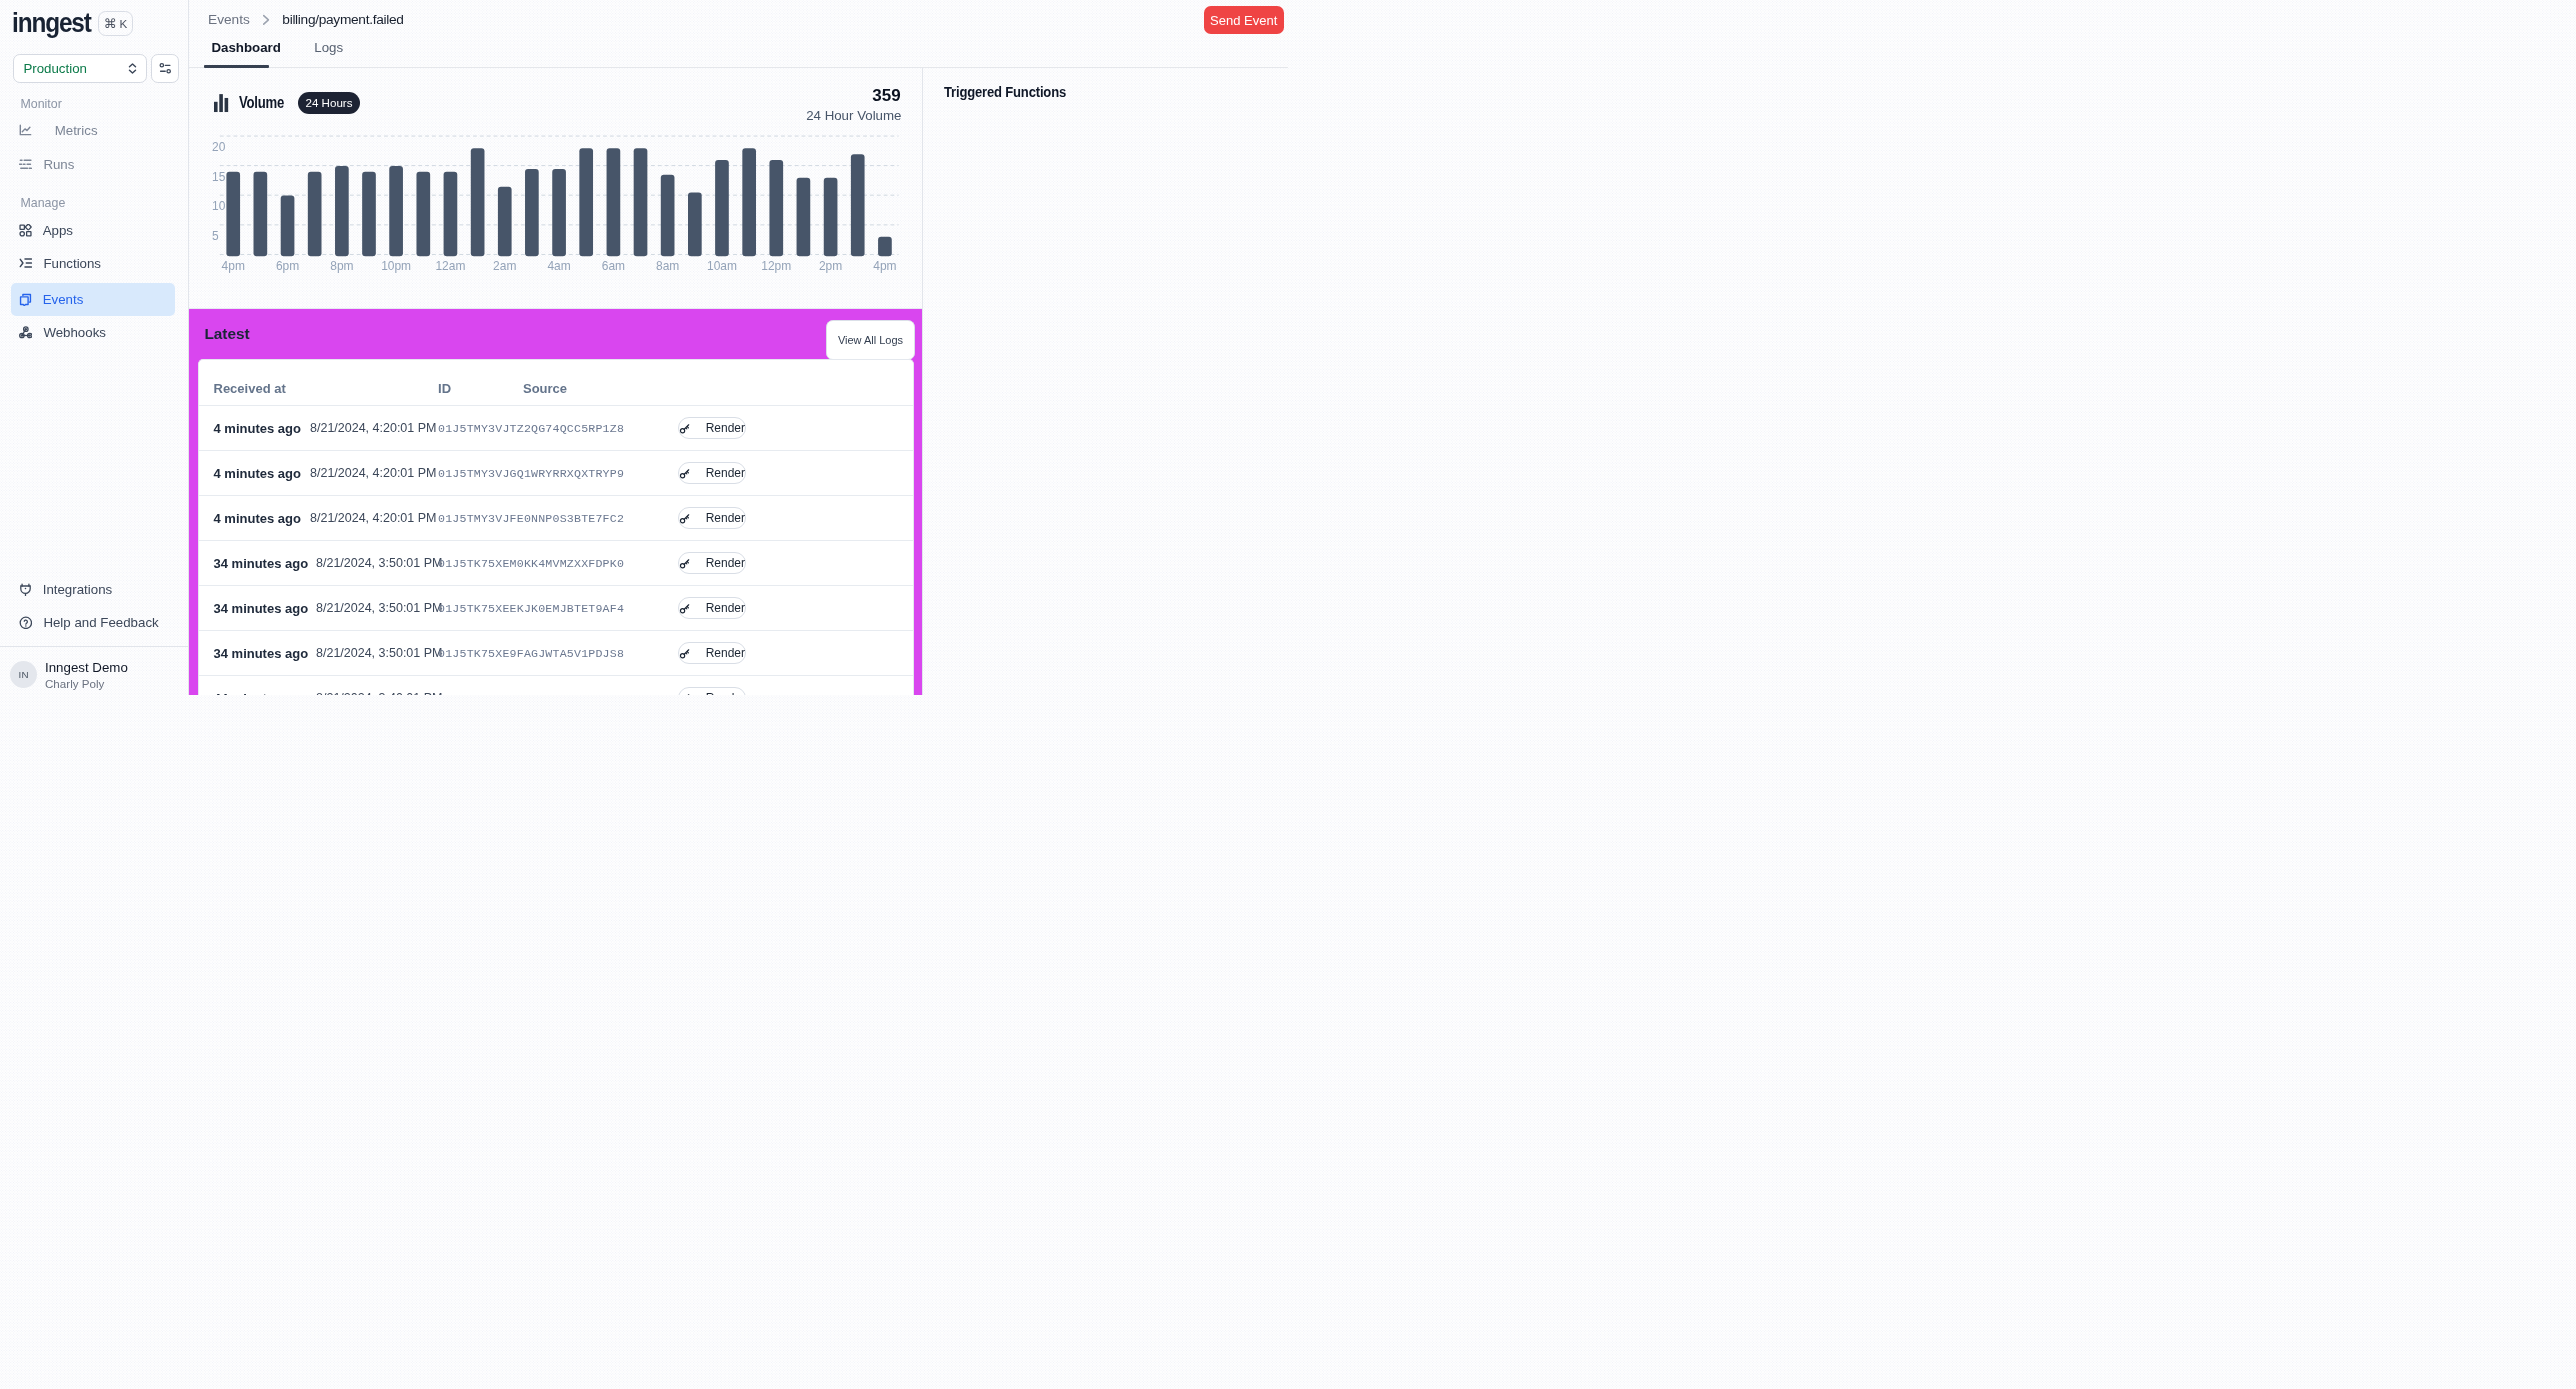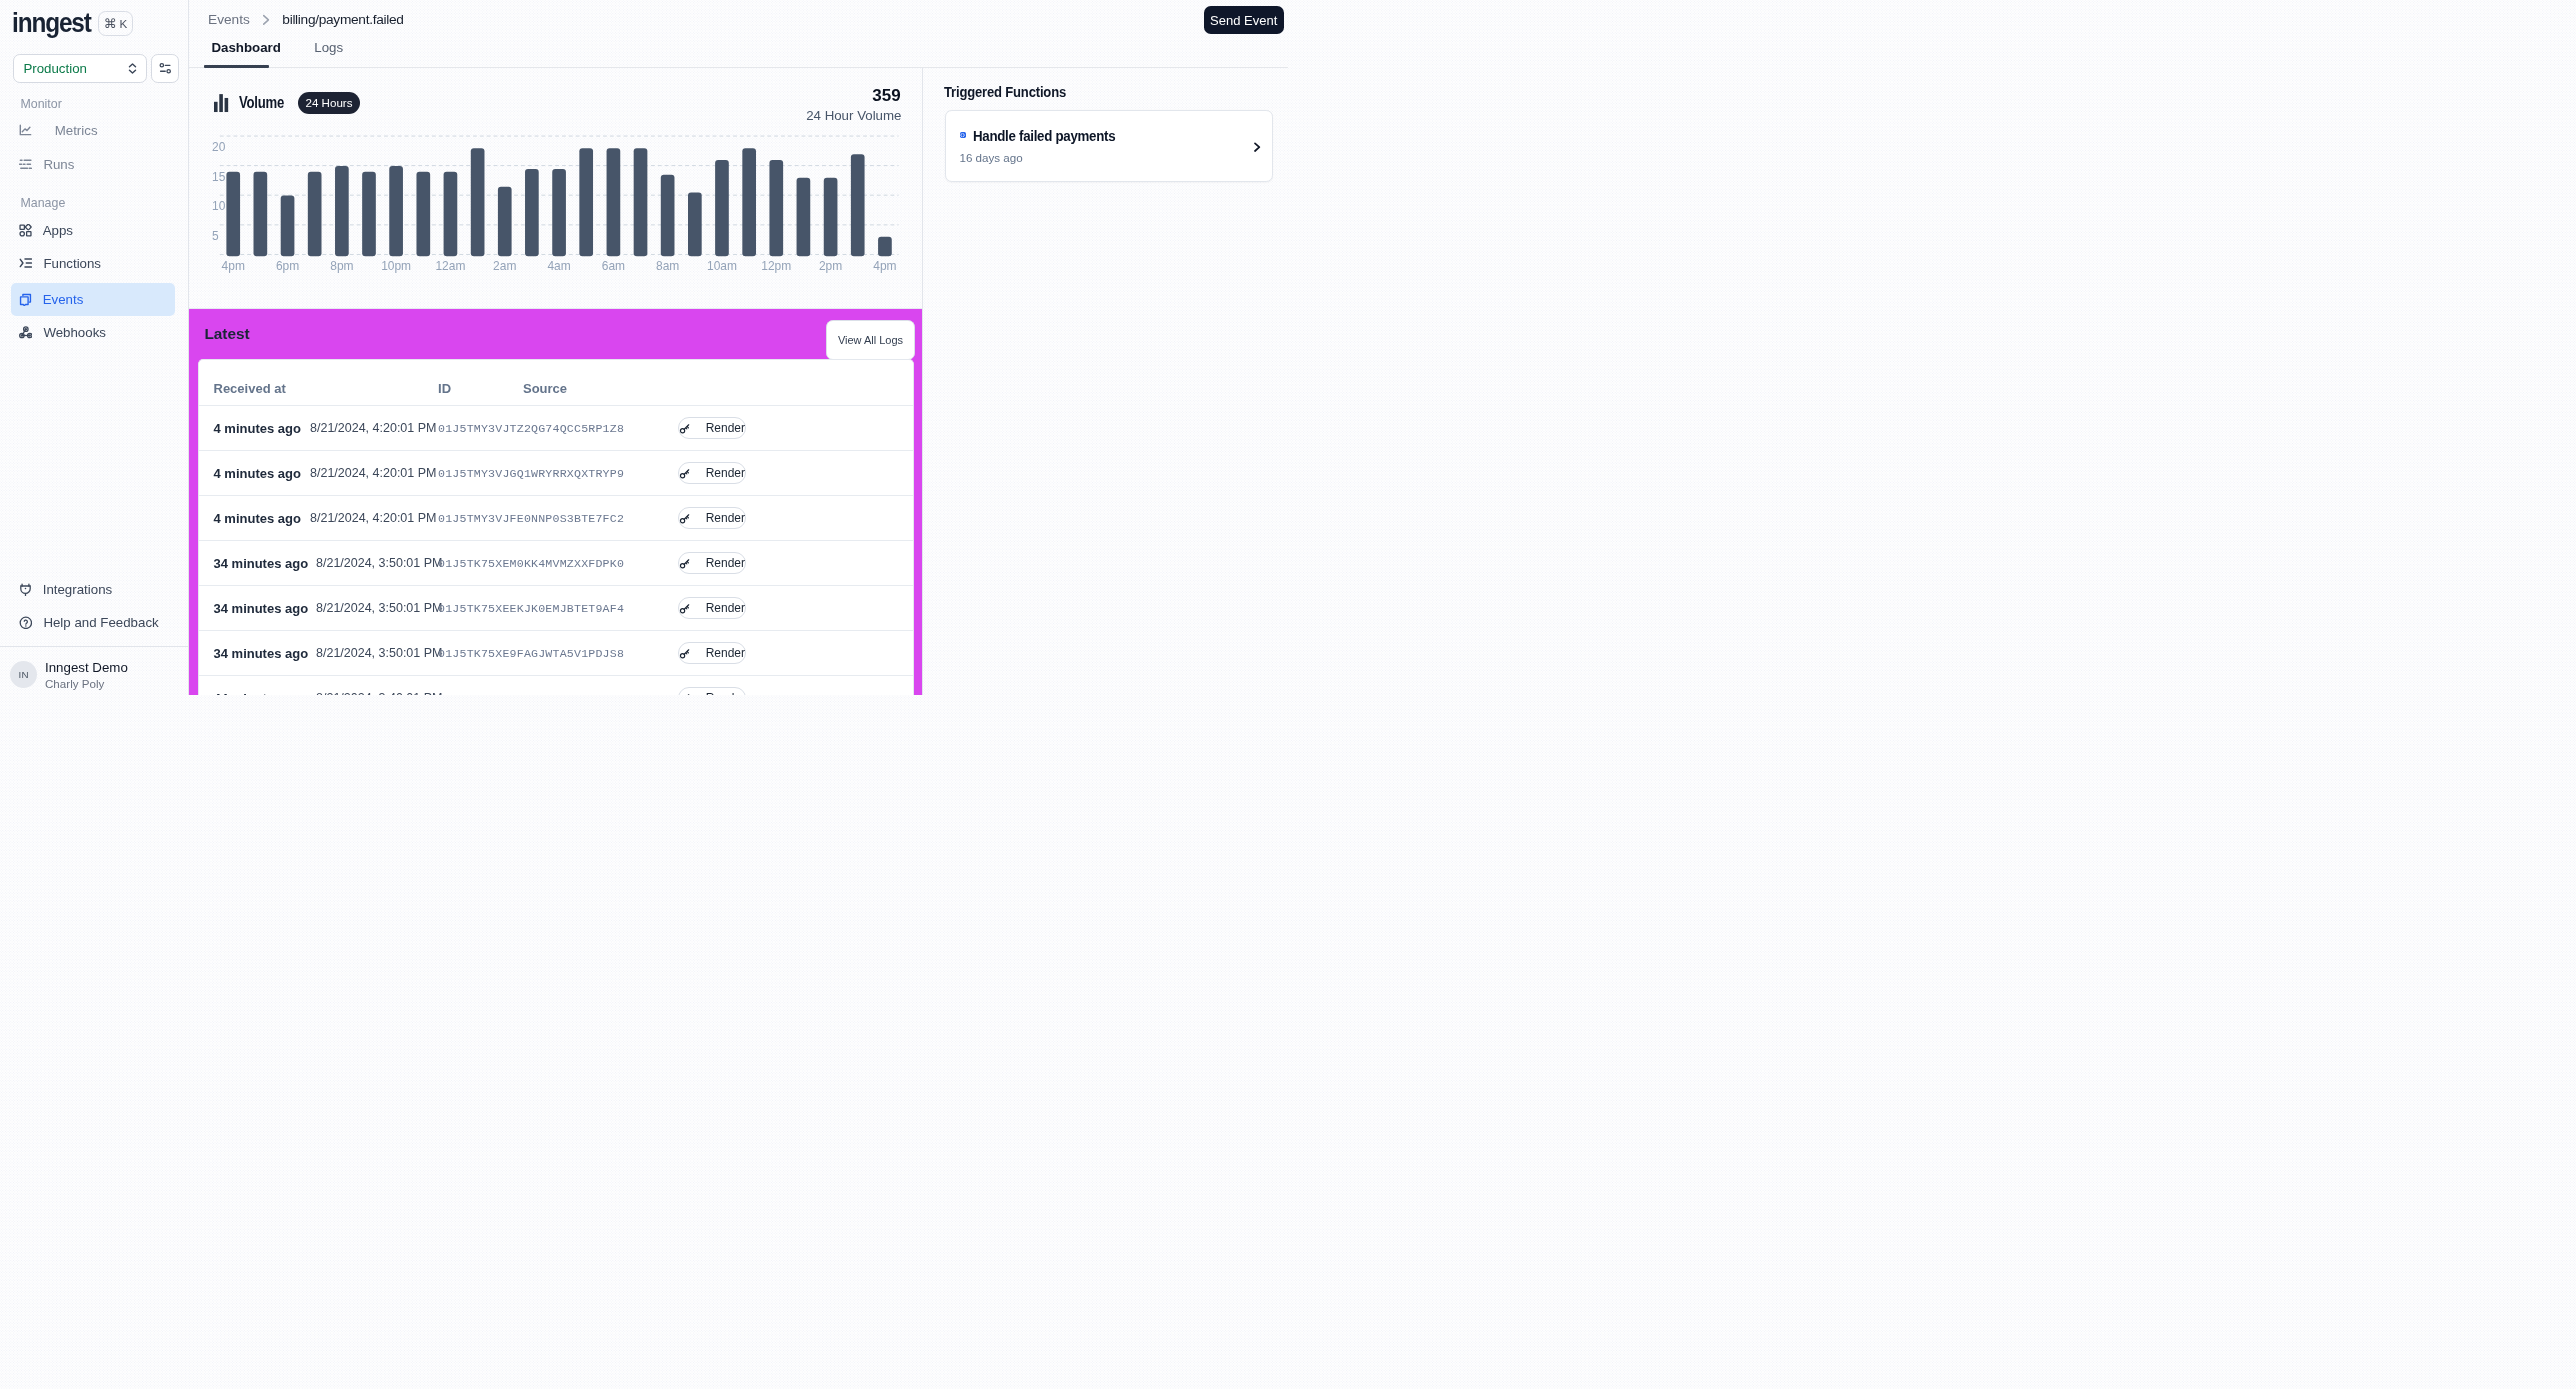--- a/index.html
+++ b/index.html
@@ -38,21 +38,21 @@
 
 #header { position:absolute; left:189px; top:0; width:1099px; height:68px; border-bottom:0.9px solid #e5e7eb; }
 #crumb { position:absolute; left:19px; top:12px; display:flex; align-items:center; font-size:13.7px; }
 #crumb .c1 { color:#6b7280; }
 #crumb .sep { margin:0 9.4px; display:flex; }
 #crumb .c2 { color:#18202e; letter-spacing:-0.3px; }
 #tabs { position:absolute; left:19px; top:40px; display:flex; font-size:13.3px; }
 #tab1 { color:#111827; font-weight:600; padding:0 3.4px; }
 #tab2 { margin-left:30px; color:#566070; }
 #tabline { position:absolute; left:15.4px; top:65px; width:65px; height:3.4px; background:#374151; border-radius:0.9px; }
-#sendbtn { position:absolute; right:4.3px; top:6px; width:80px; height:28px; background:#0f172a; border-radius:6.8px; color:#fff; font-size:13px; font-weight:500; display:flex; align-items:center; justify-content:center; }
+#sendbtn { position:absolute; right:4.3px; top:6px; width:80px; height:28px; background:#ef4444; border-radius:6.8px; color:#fff; font-size:13px; font-weight:500; display:flex; align-items:center; justify-content:center; }
 
 
 #chartsec { position:absolute; left:189px; top:68px; width:734px; height:240px; border-right:0.9px solid #e2e5eb; }
 #volicon { position:absolute; left:25px; top:26px; }
 #voltitle { position:absolute; left:50px; top:26px; font-size:16px; font-weight:600; color:#101828; letter-spacing:-0.3px; transform:scaleX(0.82); transform-origin:0 50%; }
 #volpill { position:absolute; left:109px; top:23.5px; width:62px; height:22px; border-radius:11px; background:#1d2333; color:#fff; font-size:11.6px; font-weight:500; display:flex; align-items:center; justify-content:center; }
 #bignum { position:absolute; right:21.4px; top:18px; font-size:17px; font-weight:700; color:#0b1220; }
 #bignumsub { position:absolute; right:20.5px; top:40px; font-size:13.3px; color:#475569; }
 #chartwrap { position:absolute; left:0; top:0; }
 
@@ -386,26 +386,14 @@
             </g>
           </svg>
           <span>Render</span>
         </span>
     </div>
   </div>
 </div>
 
 <div id="rpanel">
   <div id="rtitle">Triggered Functions</div>
-  <div id="rcard">
-    <div class="fnicon">
-        <svg width="5.1" height="4.3" viewBox="0 0 6 5">
-          <path d="M2.2 0.6 0.8 2.5 2.2 4.4M3.8 0.6 5.2 2.5 3.8 4.4" fill="none" stroke="#fff" stroke-width="0.9" stroke-linecap="round" stroke-linejoin="round"></path>
-        </svg>
-      </div>
-    <div class="fname">Handle failed payments</div>
-    <div class="fago">16 days ago</div>
-    <svg class="chev" width="10.3" height="10.3" viewBox="0 0 12 12">
-        <path d="M3.5 1.5 8.5 6 3.5 10.5" fill="none" stroke="#111827" stroke-width="2" stroke-linecap="round" stroke-linejoin="round"></path>
-      </svg>
-  </div>
 </div>
 
 
 </body></html>

